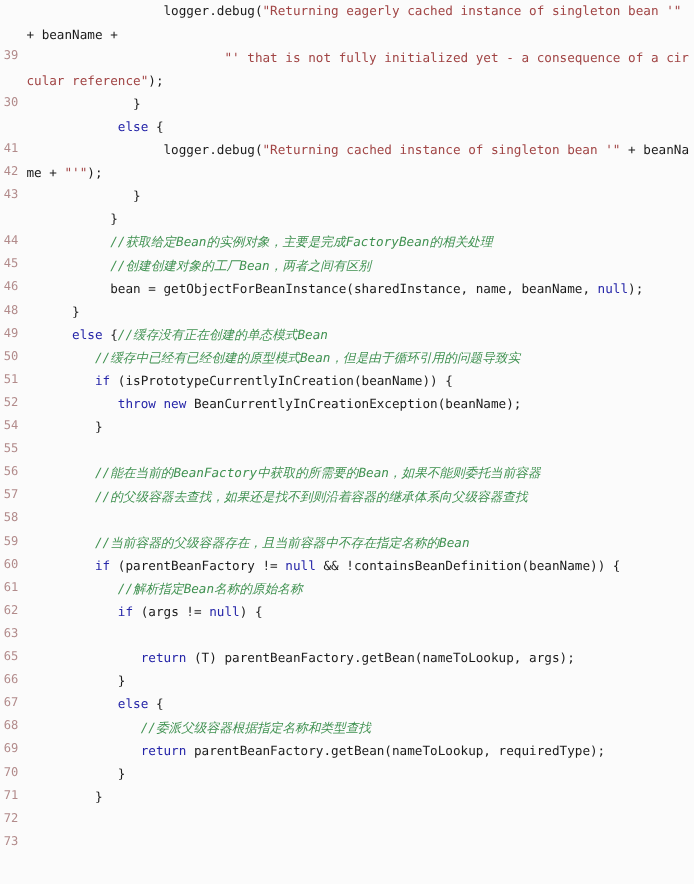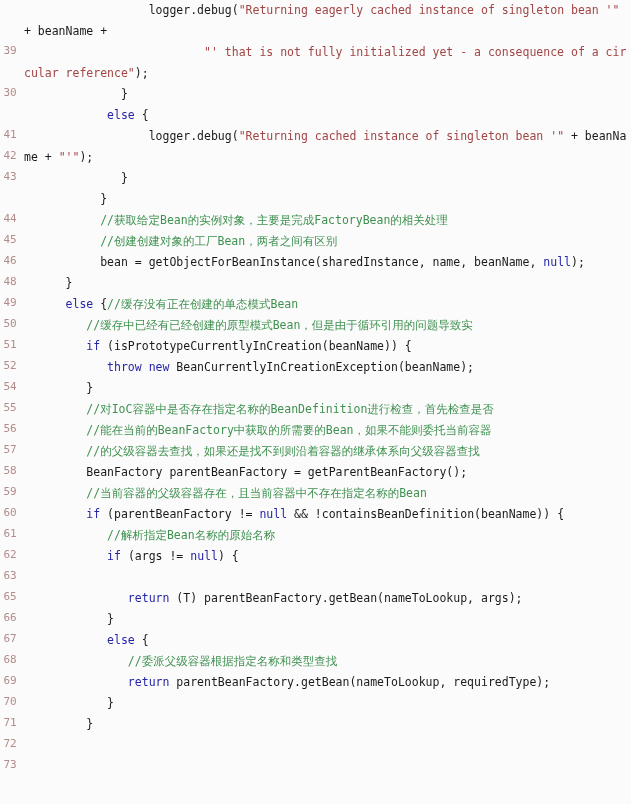--- a/index.html
+++ b/index.html
@@ -45,21 +45,21 @@
     -webkit-user-select: none;
     user-select: none;
     margin-top: 40px;
   }
   .code-text {
     display: inline;
     color: #1a1a1a;
   }
   .tok-kw  { color: #2525a8; }
   .tok-str { color: #a14545; }
-  .tok-cmt { color: #3f9150; }
+  .tok-cmt { color: #3f9150; font-style: italic; }
   .tok-plain { color: #1a1a1a; }
 </style>
 </head>
 <body>
 
 <div id="code-block">
     <div class="code-line"><span class="ln">39</span><span class="code-text"><span>                  </span><span class="tok-plain">logger.debug(</span><span class="tok-str">"Returning eagerly cached instance of singleton bean '"</span><span class="tok-plain"> + beanName +</span></span></div>
     <div class="code-line"><span class="ln">30</span><span class="code-text"><span>                          </span><span class="tok-str">"' that is not fully initialized yet - a consequence of a circular reference"</span><span class="tok-plain">);</span></span></div>
     <div class="code-line"><span class="ln">41</span><span class="code-text"><span>              </span><span class="tok-plain">}</span></span></div>
     <div class="code-line"><span class="ln">42</span><span class="code-text"><span>            </span><span class="tok-kw">else</span><span class="tok-plain"> {</span></span></div>
@@ -68,24 +68,24 @@
     <div class="code-line"><span class="ln">45</span><span class="code-text"><span>           </span><span class="tok-plain">}</span></span></div>
     <div class="code-line"><span class="ln">46</span><span class="code-text"><span>           </span><span class="tok-cmt">//获取给定Bean的实例对象，主要是完成FactoryBean的相关处理</span></span></div>
     <div class="code-line"><span class="ln">48</span><span class="code-text"><span>           </span><span class="tok-cmt">//创建创建对象的工厂Bean，两者之间有区别</span></span></div>
     <div class="code-line"><span class="ln">49</span><span class="code-text"><span>           </span><span class="tok-plain">bean = getObjectForBeanInstance(sharedInstance, name, beanName, </span><span class="tok-kw">null</span><span class="tok-plain">);</span></span></div>
     <div class="code-line"><span class="ln">50</span><span class="code-text"><span>      </span><span class="tok-plain">}</span></span></div>
     <div class="code-line"><span class="ln">51</span><span class="code-text"><span>      </span><span class="tok-kw">else</span><span class="tok-plain"> {</span><span class="tok-cmt">//缓存没有正在创建的单态模式Bean</span></span></div>
     <div class="code-line"><span class="ln">52</span><span class="code-text"><span>         </span><span class="tok-cmt">//缓存中已经有已经创建的原型模式Bean，但是由于循环引用的问题导致实</span></span></div>
     <div class="code-line"><span class="ln">54</span><span class="code-text"><span>         </span><span class="tok-kw">if</span><span class="tok-plain"> (isPrototypeCurrentlyInCreation(beanName)) {</span></span></div>
     <div class="code-line"><span class="ln">55</span><span class="code-text"><span>            </span><span class="tok-kw">throw new</span><span class="tok-plain"> BeanCurrentlyInCreationException(beanName);</span></span></div>
     <div class="code-line"><span class="ln">56</span><span class="code-text"><span>         </span><span class="tok-plain">}</span></span></div>
-    <div class="code-line"><span class="ln">57</span><span class="code-text"><span>         </span><span class="tok-cmt">//对IoC容器中是否存在指定名称的BeanDefinition进行检查，首先检查是否</span></span></div>
+    <div class="code-line"><span class="ln">57</span></div>
     <div class="code-line"><span class="ln">58</span><span class="code-text"><span>         </span><span class="tok-cmt">//能在当前的BeanFactory中获取的所需要的Bean，如果不能则委托当前容器</span></span></div>
     <div class="code-line"><span class="ln">59</span><span class="code-text"><span>         </span><span class="tok-cmt">//的父级容器去查找，如果还是找不到则沿着容器的继承体系向父级容器查找</span></span></div>
-    <div class="code-line"><span class="ln">60</span><span class="code-text"><span>         </span><span class="tok-plain">BeanFactory parentBeanFactory = getParentBeanFactory();</span></span></div>
+    <div class="code-line"><span class="ln">60</span></div>
     <div class="code-line"><span class="ln">61</span><span class="code-text"><span>         </span><span class="tok-cmt">//当前容器的父级容器存在，且当前容器中不存在指定名称的Bean</span></span></div>
     <div class="code-line"><span class="ln">62</span><span class="code-text"><span>         </span><span class="tok-kw">if</span><span class="tok-plain"> (parentBeanFactory != </span><span class="tok-kw">null</span><span class="tok-plain"> &amp;&amp; !containsBeanDefinition(beanName)) {</span></span></div>
     <div class="code-line"><span class="ln">63</span><span class="code-text"><span>            </span><span class="tok-cmt">//解析指定Bean名称的原始名称</span></span></div>
     <div class="code-line"><span class="ln">65</span><span class="code-text"><span>            </span><span class="tok-kw">if</span><span class="tok-plain"> (args != </span><span class="tok-kw">null</span><span class="tok-plain">) {</span></span></div>
     <div class="code-line"><span class="ln">66</span></div>
     <div class="code-line"><span class="ln">67</span><span class="code-text"><span>               </span><span class="tok-kw">return</span><span class="tok-plain"> (T) parentBeanFactory.getBean(nameToLookup, args);</span></span></div>
     <div class="code-line"><span class="ln">68</span><span class="code-text"><span>            </span><span class="tok-plain">}</span></span></div>
     <div class="code-line"><span class="ln">69</span><span class="code-text"><span>            </span><span class="tok-kw">else</span><span class="tok-plain"> {</span></span></div>
     <div class="code-line"><span class="ln">70</span><span class="code-text"><span>               </span><span class="tok-cmt">//委派父级容器根据指定名称和类型查找</span></span></div>
     <div class="code-line"><span class="ln">71</span><span class="code-text"><span>               </span><span class="tok-kw">return</span><span class="tok-plain"> parentBeanFactory.getBean(nameToLookup, requiredType);</span></span></div>

